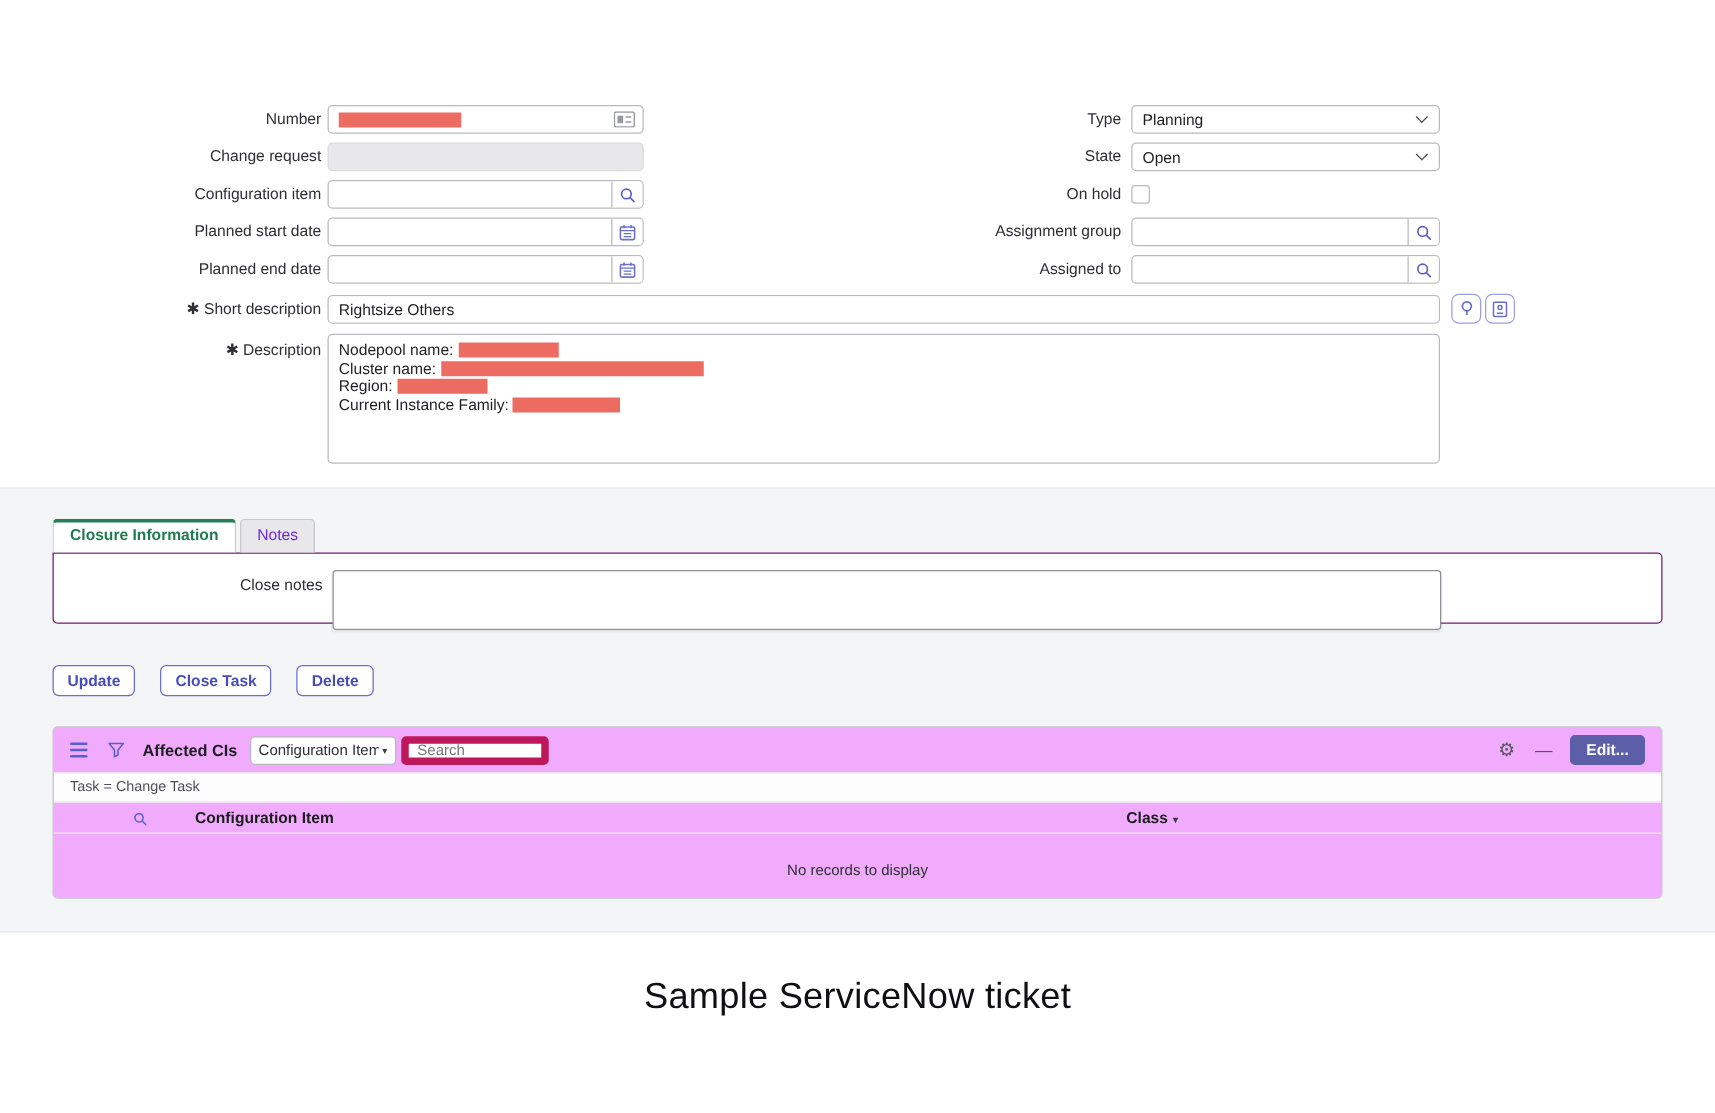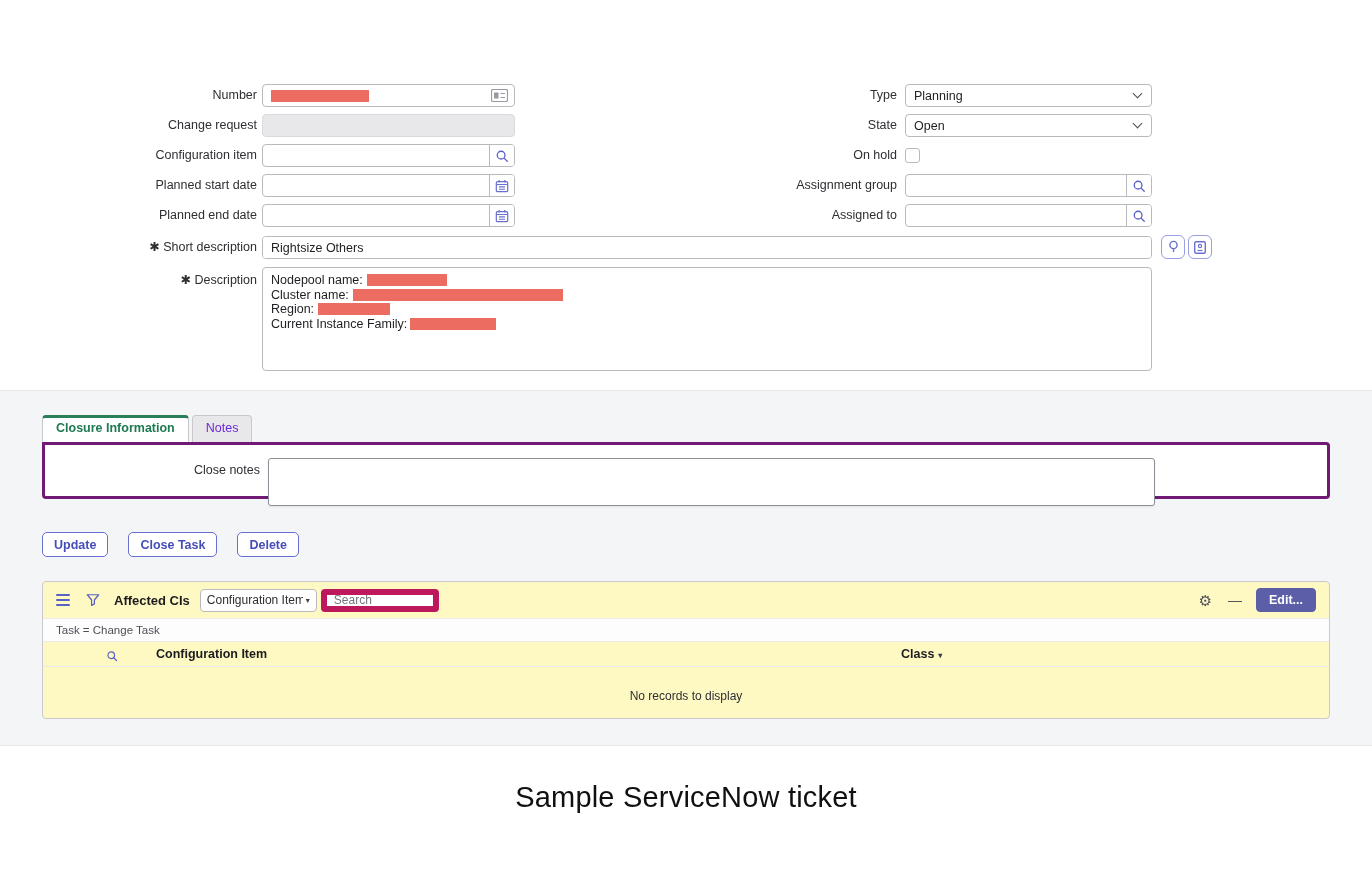--- a/index.html
+++ b/index.html
@@ -35,30 +35,30 @@
   
   .band { position:absolute; left:0; top:390px; width:1372px; height:356px; background:#f4f5f7;
           border-top:1px solid #e4e5e8; border-bottom:1px solid #e4e5e8; }
 
   .tabs { position:absolute; left:42px; top:24px; display:flex; z-index:2; }
   .tab { font-size:12.5px; padding:5px 13px 6px; border:1px solid #c8c8cc; border-radius:4px 4px 0 0; cursor:pointer; }
   .tab-active { background:#fff; border-top:3px solid #2a7f5b; border-bottom:1px solid #fff; color:#1d7a52; font-weight:600; padding-top:3px; }
   .tab-idle { background:#e8e8ea; color:#6d28d9; margin-left:3px; border-bottom:none; }
 
   .closure-panel { position:absolute; left:42px; top:51px; width:1288px; height:57px; background:#fff;
-                   border:3px solid #701a75; border-radius:0 4px 4px 4px; }
+                   border:1px solid #701a75; border-radius:0 4px 4px 4px; }
   .close-notes-label { position:absolute; left:0; top:18px; width:215px; text-align:right; font-size:12.5px; }
   .close-notes-area { position:absolute; left:223px; top:13px; width:887px; height:48px; background:#fff;
                       border:1px solid #8f8f98; border-radius:3px; box-shadow:0 1px 2px rgba(0,0,0,.08); resize:none; }
 
   .btn-row { position:absolute; left:42px; top:141px; display:flex; gap:20px; }
   .btn { height:25px; padding:0 11px; background:#fff; border:1px solid #686ed2; border-radius:5px;
          color:#474db8; font-weight:700; font-size:12.5px; font-family:inherit; cursor:pointer; }
 
-  .aff-panel { position:absolute; left:42px; top:190px; width:1288px; height:138px; background:#fef9c3;
+  .aff-panel { position:absolute; left:42px; top:190px; width:1288px; height:138px; background:#f0abfc;
                border:1px solid #c9c9ce; border-radius:4px; overflow:hidden; }
   .aff-header { height:36px; display:flex; align-items:center; padding:0 13px; }
   .burger { width:14px; display:flex; flex-direction:column; gap:3px; cursor:pointer; }
   .burger i { display:block; height:2px; background:#5a5fc7; border-radius:1px; }
   .aff-title { font-size:13px; font-weight:700; color:#1c1c1f; margin:0 4px 0 14px; }
   .sel-mini { margin-left:6px; width:117px; height:23px; border:1px solid #b9b9c0; border-radius:4px;
               display:flex; align-items:center; padding:0 6px; font-size:12px; cursor:pointer; background:#fff; }
   .sel-mini .txt { flex:1; white-space:nowrap; overflow:hidden; }
   .sel-mini .arr { font-size:8px; color:#3c3c44; margin-left:3px; }
   .search-mini { margin-left:4px; width:118px; height:23px; border:6px solid #be185d; border-radius:4px;

